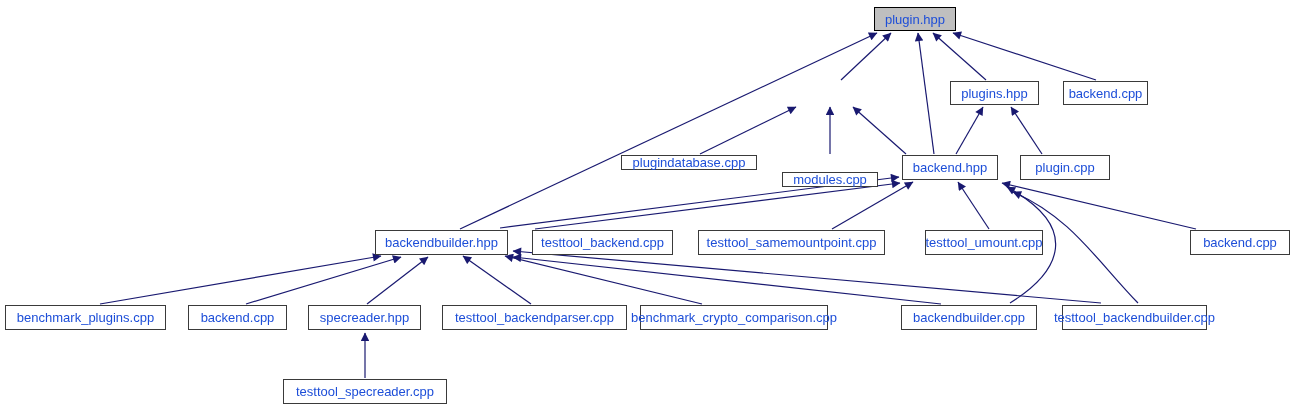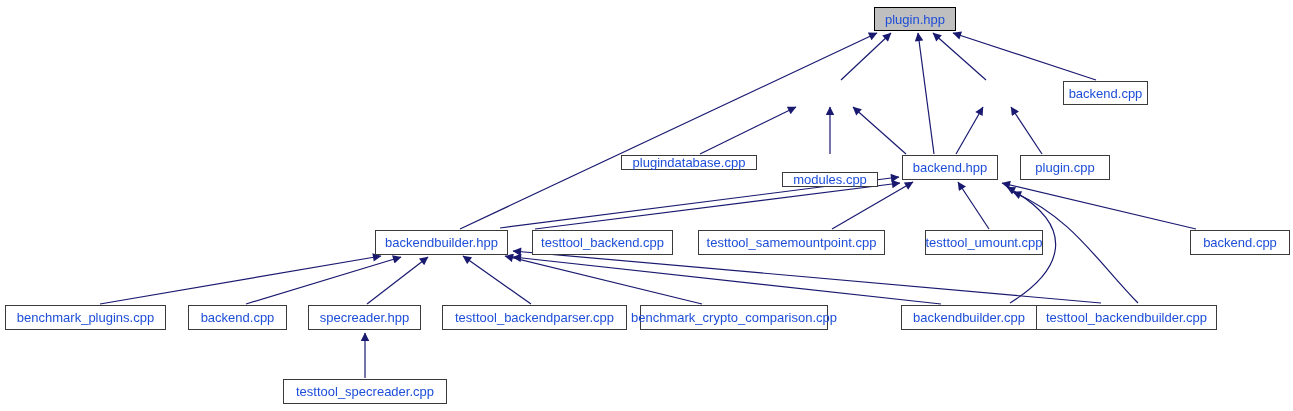--- a/index.html
+++ b/index.html
@@ -76,36 +76,37 @@
       <line x1="702" y1="304" x2="505" y2="256" marker-end="url(#arrow)"></line>
       <line x1="941" y1="304" x2="513" y2="257" marker-end="url(#arrow)"></line>
       <line x1="1101" y1="303" x2="513" y2="251" marker-end="url(#arrow)"></line>
 
       <line x1="365" y1="378" x2="365" y2="333" marker-end="url(#arrow)"></line>
     </g>
   </svg>
 
   <div class="node root" style="left:874px; top:7px;  width:82px;  height:24px">plugin.hpp</div>
 
+  <div class="node" style="left:950px;  top:81px;  width:89px;  height:24px">plugins.hpp</div>
   <div class="node" style="left:1063px; top:81px;  width:85px;  height:24px">backend.cpp</div>
 
   <div class="node" style="left:621px;  top:155px; width:136px; height:15px">plugindatabase.cpp</div>
   <div class="node" style="left:782px;  top:172px; width:96px;  height:15px">modules.cpp</div>
   <div class="node" style="left:902px;  top:155px; width:96px;  height:25px">backend.hpp</div>
   <div class="node" style="left:1020px; top:155px; width:90px;  height:25px">plugin.cpp</div>
 
   <div class="node" style="left:375px;  top:230px; width:133px; height:25px">backendbuilder.hpp</div>
   <div class="node" style="left:532px;  top:230px; width:141px; height:25px">testtool_backend.cpp</div>
   <div class="node" style="left:698px;  top:230px; width:187px; height:25px">testtool_samemountpoint.cpp</div>
   <div class="node" style="left:925px;  top:230px; width:118px; height:25px">testtool_umount.cpp</div>
   <div class="node" style="left:1190px; top:230px; width:100px; height:25px">backend.cpp</div>
 
   <div class="node" style="left:5px;    top:305px; width:161px; height:25px">benchmark_plugins.cpp</div>
   <div class="node" style="left:188px;  top:305px; width:99px;  height:25px">backend.cpp</div>
   <div class="node" style="left:308px;  top:305px; width:113px; height:25px">specreader.hpp</div>
   <div class="node" style="left:442px;  top:305px; width:185px; height:25px">testtool_backendparser.cpp</div>
   <div class="node" style="left:640px;  top:305px; width:188px; height:25px">benchmark_crypto_comparison.cpp</div>
   <div class="node" style="left:901px;  top:305px; width:136px; height:25px">backendbuilder.cpp</div>
-  <div class="node" style="left:1036px; top:305px; width:181px; height:25px">testtool_backendbuilder.cpp</div>
+  <div class="node" style="left:1062px; top:305px; width:145px; height:25px">testtool_backendbuilder.cpp</div>
 
   <div class="node" style="left:283px;  top:379px; width:164px; height:25px">testtool_specreader.cpp</div>
 
 </div>
 
 </body></html>

